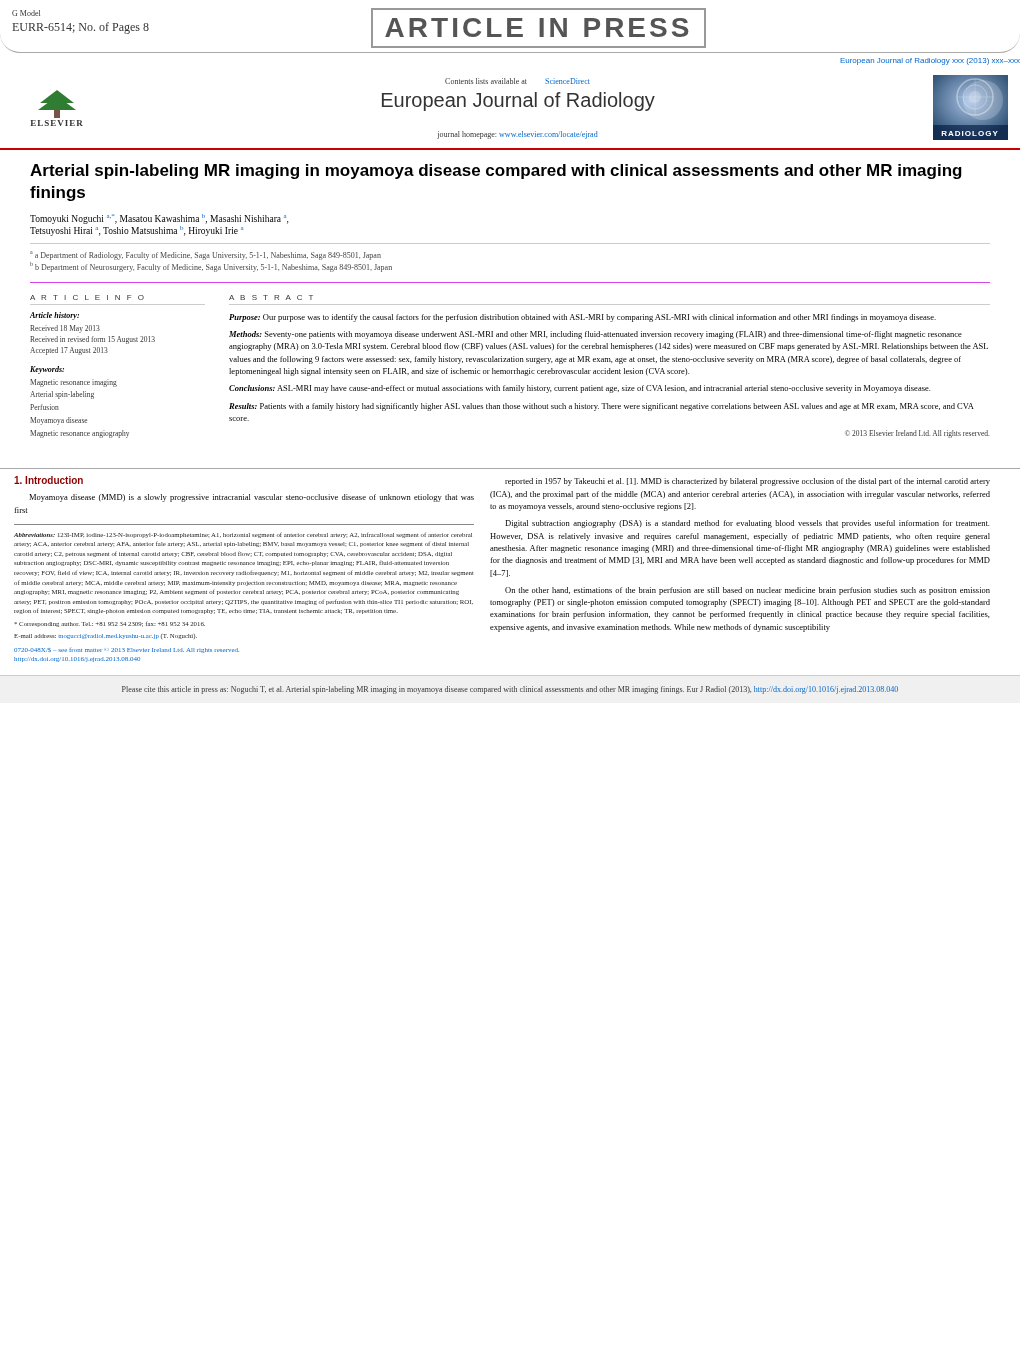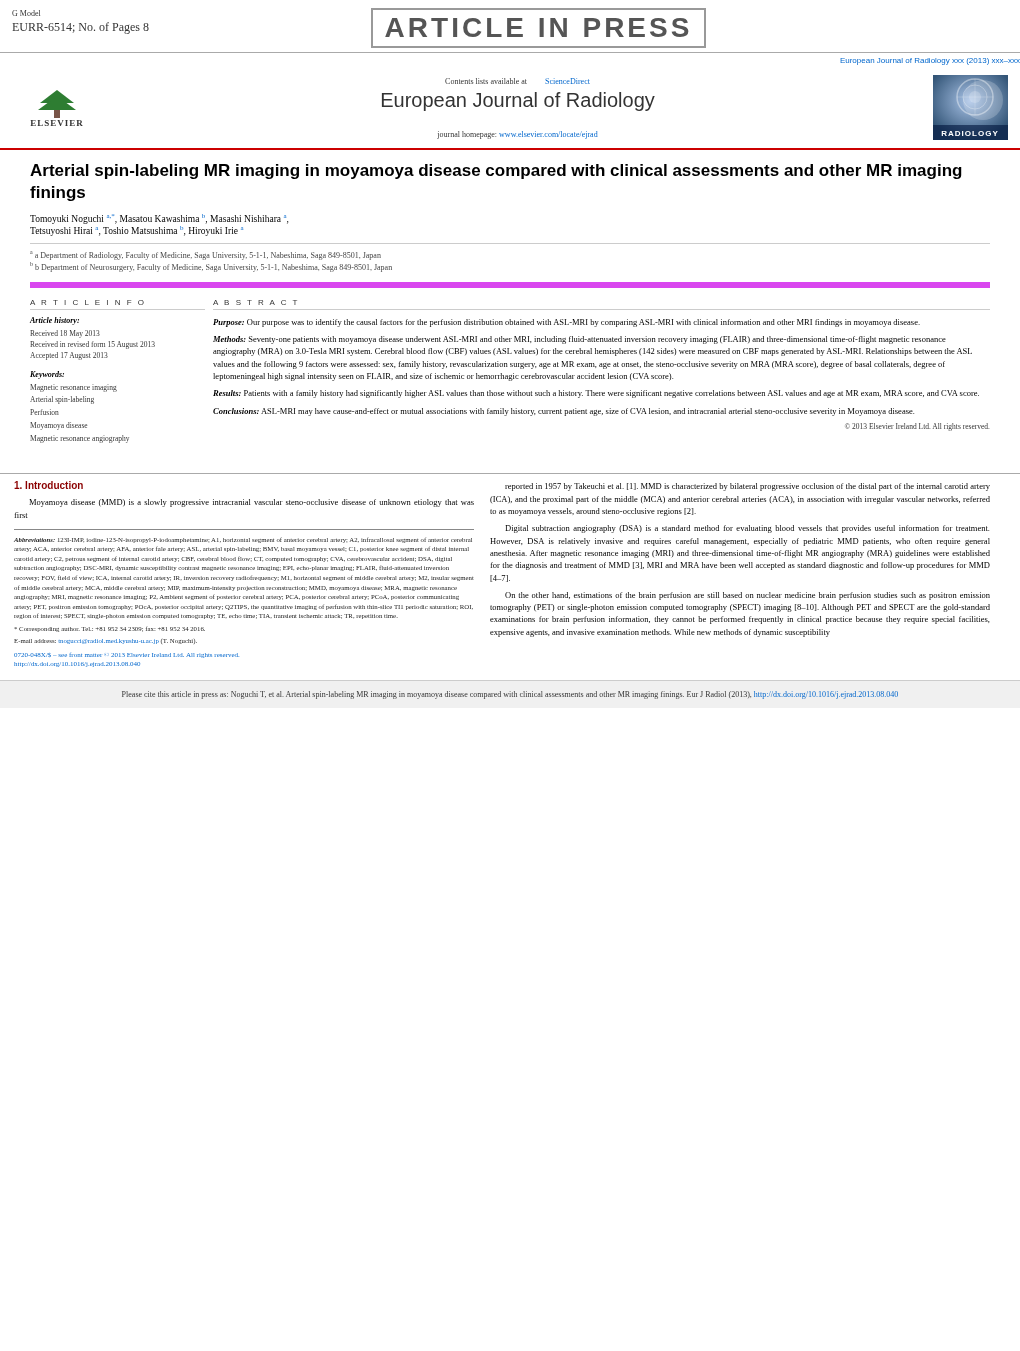--- a/index.html
+++ b/index.html
@@ -18,20 +18,21 @@
       padding: 0;
     }
 
     
     .header-top {
       display: flex;
       justify-content: space-between;
       align-items: flex-start;
       padding: 8px 12px 4px 12px;
       border-bottom: 1px solid #aaa;
+      border-radius: 20px;
     }
     .g-model-info {
       font-size: 8px;
       color: #333;
       line-height: 1.4;
     }
     .article-in-press-banner {
       text-align: center;
       flex: 1;
     }
@@ -147,22 +148,22 @@
     .affiliations p {
       margin-bottom: 2px;
     }
     .affil-sup {
       font-size: 6px;
     }
 
     
     .two-col {
       display: flex;
-      gap: 8px;
-      border-top: 6px solid #d946ef;
+      gap: 24px;
+      border-top: 1px solid #d946ef;
       padding-top: 10px;
       margin-bottom: 10px;
     }
 
     .left-col {
       width: 175px;
       flex-shrink: 0;
     }
 
     .right-col {
@@ -431,26 +432,26 @@
         <div class="abstract-section">
           <p>
             <span class="para-label">Purpose:</span>
             <span>Our purpose was to identify the causal factors for the perfusion distribution obtained with ASL-MRI by comparing ASL-MRI with clinical information and other MRI findings in moyamoya disease.</span>
           </p>
           <p>
             <span class="para-label">Methods:</span>
             <span>Seventy-one patients with moyamoya disease underwent ASL-MRI and other MRI, including fluid-attenuated inversion recovery imaging (FLAIR) and three-dimensional time-of-flight magnetic resonance angiography (MRA) on 3.0-Tesla MRI system. Cerebral blood flow (CBF) values (ASL values) for the cerebral hemispheres (142 sides) were measured on CBF maps generated by ASL-MRI. Relationships between the ASL values and the following 9 factors were assessed: sex, family history, revascularization surgery, age at MR exam, age at onset, the steno-occlusive severity on MRA (MRA score), degree of basal collaterals, degree of leptomeningeal high signal intensity seen on FLAIR, and size of ischemic or hemorrhagic cerebrovascular accident lesion (CVA score).</span>
           </p>
           <p>
+            <span class="para-label">Conclusions:</span>
+            <span>ASL-MRI may have cause-and-effect or mutual associations with family history, current patient age, size of CVA lesion, and intracranial arterial steno-occlusive severity in Moyamoya disease.</span>
+          </p>
+          <p>
             <span class="para-label">Results:</span>
             <span>Patients with a family history had significantly higher ASL values than those without such a history. There were significant negative correlations between ASL values and age at MR exam, MRA score, and CVA score.</span>
-          </p>
-          <p>
-            <span class="para-label">Conclusions:</span>
-            <span>ASL-MRI may have cause-and-effect or mutual associations with family history, current patient age, size of CVA lesion, and intracranial arterial steno-occlusive severity in Moyamoya disease.</span>
           </p>
           <div class="copyright-line">© 2013 Elsevier Ireland Ltd. All rights reserved.</div>
         </div>
       </div>
 
     </div>
   </div>
 
   <div class="main-body">
 

